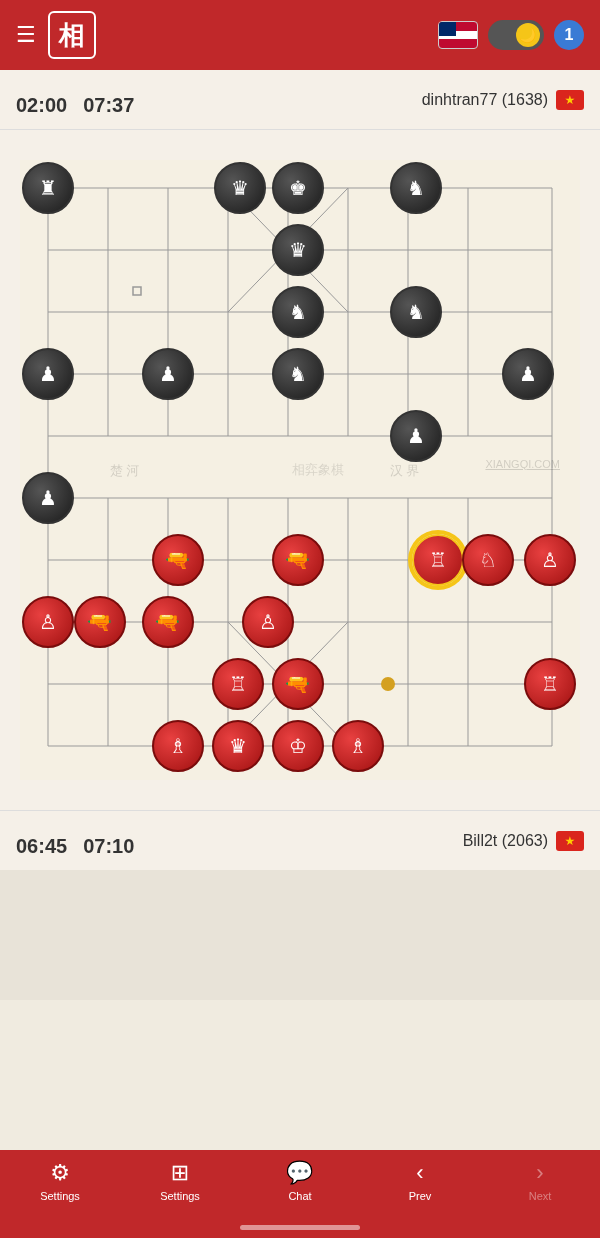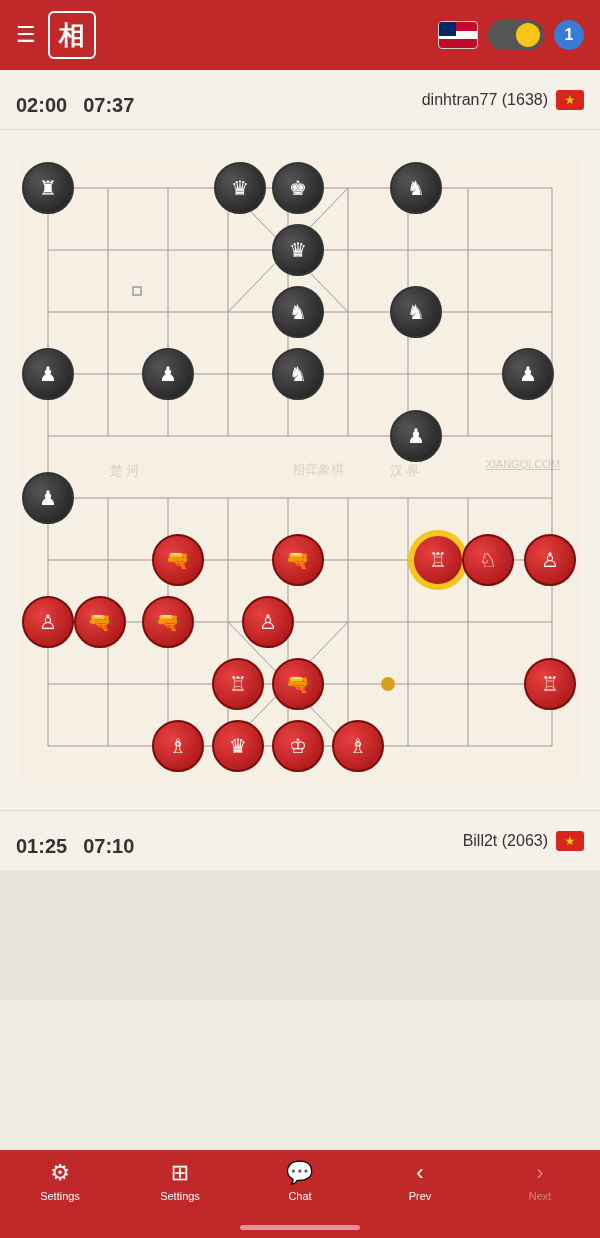--- a/index.html
+++ b/index.html
@@ -343,21 +343,21 @@
     <div class="piece piece-red" style="left:278px;top:586px;">♔</div>
     <div class="piece piece-red" style="left:338px;top:586px;">♗</div>
 
     <div class="dot-marker" style="left:368px;top:524px;"></div>
 
   </div>
 </div>
 
 <div class="info-bar-bottom">
   <div class="timer-group">
-    <span class="timer">01:25</span>
+    <span class="timer">06:45</span>
     <span class="timer">07:10</span>
   </div>
   <div class="player-info">
     <span class="player-name">Bill2t (2063)</span>
     <div class="vn-flag">★</div>
   </div>
 </div>
 
 <div style="height:130px; background:#e8e3d8;"></div>
 

